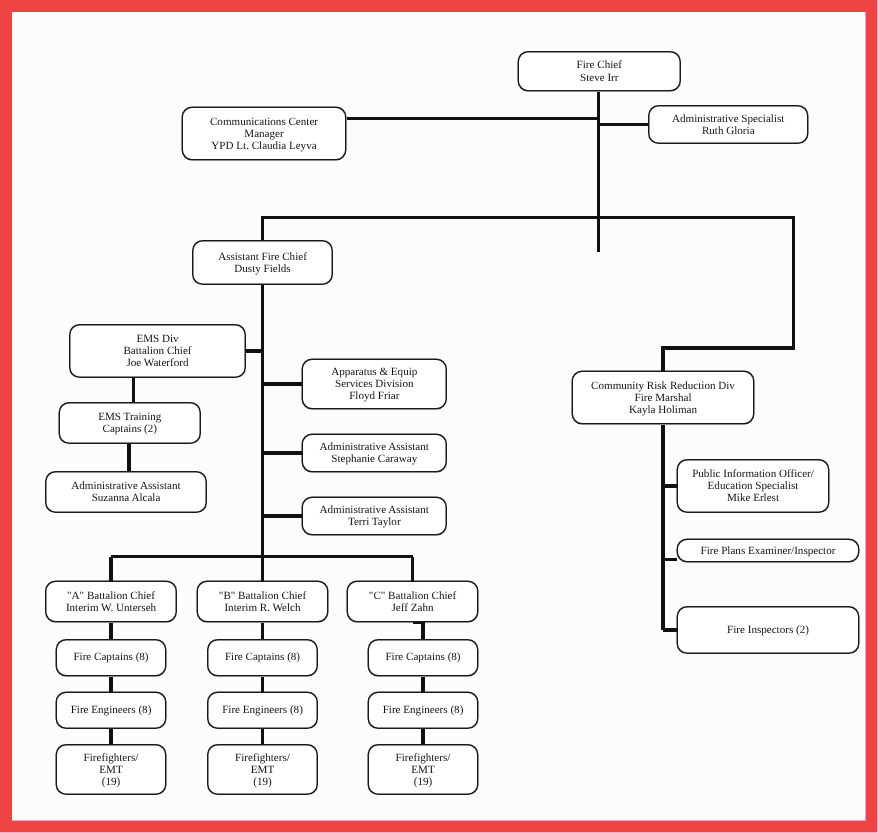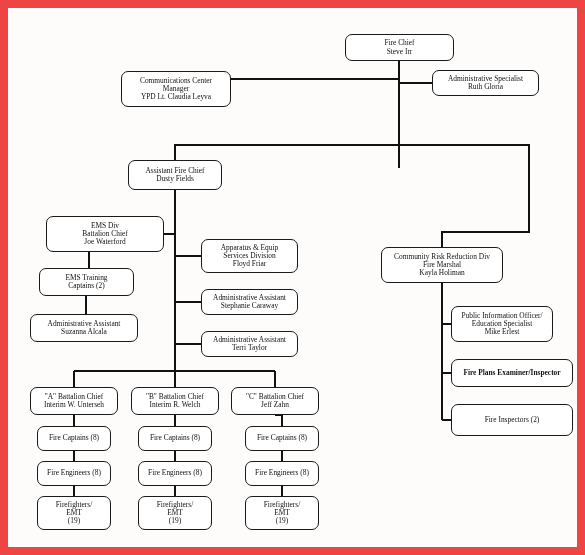--- a/index.html
+++ b/index.html
@@ -155,21 +155,21 @@
         <div class="node" style="left: 373px; top: 239px; width: 122px; height: 36px;">
           <span class="ln">Community Risk Reduction Div</span>
           <span class="ln">Fire Marshal</span>
           <span class="ln">Kayla Holiman</span>
         </div>
         <div class="node" style="left: 443px; top: 298px; width: 102px; height: 36px;">
           <span class="ln">Public Information Officer/</span>
           <span class="ln">Education Specialist</span>
           <span class="ln">Mike Erlest</span>
         </div>
-        <div class="node" style="left: 443px; top: 351px; width: 122px; height: 28px; font-weight: bold;">
+        <div class="node" style="left: 443px; top: 351px; width: 122px; height: 16px;">
           <span class="ln">Fire Plans Examiner/Inspector</span>
         </div>
         <div class="node" style="left: 443px; top: 396px; width: 122px; height: 32px;">
           <span class="ln">Fire Inspectors (2)</span>
         </div>
         <div class="node" style="left: 22px; top: 379px; width: 88px; height: 28px;">
           <span class="ln">"A" Battalion Chief</span>
           <span class="ln">Interim W. Unterseh</span>
         </div>
         <div class="node" style="left: 123px; top: 379px; width: 88px; height: 28px;">

